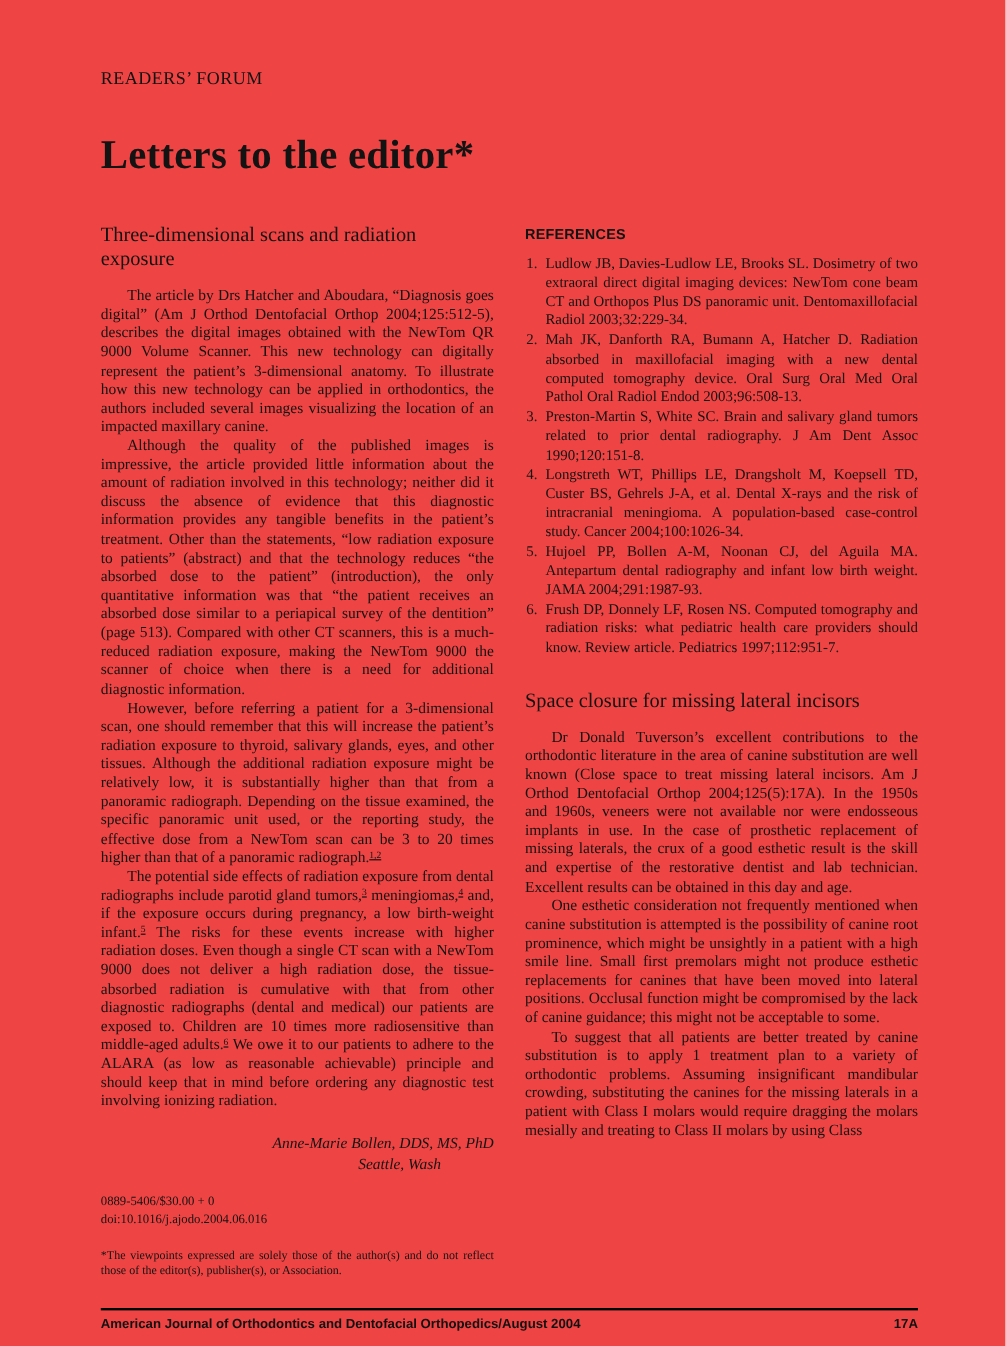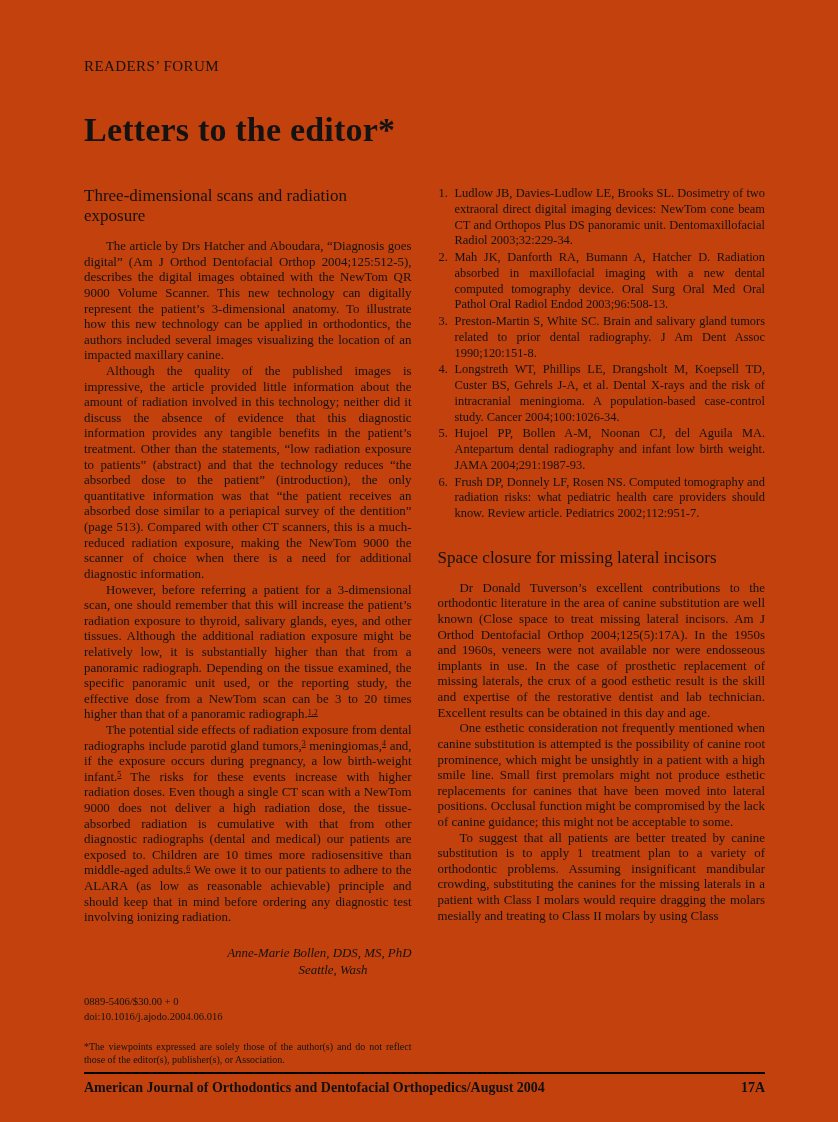--- a/index.html
+++ b/index.html
@@ -3,21 +3,21 @@
 <meta charset="utf-8">
 <style>
   * { margin: 0; padding: 0; box-sizing: border-box; }
   html, body { background: #ffffff; }
   body { width: 838px; }
 
   .page {
     position: relative;
     width: 838px;
     height: 1122px;
-    background: #c2410c;
+    background: #ef4444;
     color: #131313;
     font-family: "Liberation Serif", serif;
     padding: 58px 73px 0 84px;
     overflow: hidden;
   }
 
   .kicker {
     font-size: 15px;
     letter-spacing: 0.4px;
     font-weight: 400;
@@ -101,24 +101,24 @@
     padding-left: 17px;
     text-align: justify;
     margin-bottom: 1px;
   }
   .ref-num { position: absolute; left: 1px; }
 
   .footer {
     position: absolute;
     left: 84px;
     right: 73px;
-    bottom: 26px;
-    font-family: Liberation Serif, serif;
+    bottom: 12px;
+    font-family: Liberation Sans, sans-serif;
     font-weight: 700;
-    font-size: 14px;
+    font-size: 11px;
     color: #111;
   }
   .footer-rule { height: 2.5px; background: #000; }
   .footer-row {
     display: flex;
     justify-content: space-between;
     padding-top: 6px;
   }
 </style>
 </head>
@@ -147,20 +147,21 @@
 
       <div class="meta">
         <div>0889-5406/$30.00 + 0</div>
         <div>doi:10.1016/j.ajodo.2004.06.016</div>
       </div>
 
       <div class="footnote">*The viewpoints expressed are solely those of the author(s) and do not reflect those of the editor(s), publisher(s), or Association.</div>
     </div>
 
     <div class="col">
+      <h3 class="refs-heading">REFERENCES</h3>
 
       <ol class="refs-list">
         <li class="ref-item">
           <span class="ref-num">1.</span>
           <span class="ref-text">Ludlow JB, Davies-Ludlow LE, Brooks SL. Dosimetry of two extraoral direct digital imaging devices: NewTom cone beam CT and Orthopos Plus DS panoramic unit. Dentomaxillofacial Radiol 2003;32:229-34.</span>
         </li>
         <li class="ref-item">
           <span class="ref-num">2.</span>
           <span class="ref-text">Mah JK, Danforth RA, Bumann A, Hatcher D. Radiation absorbed in maxillofacial imaging with a new dental computed tomography device. Oral Surg Oral Med Oral Pathol Oral Radiol Endod 2003;96:508-13.</span>
         </li>
@@ -171,21 +172,21 @@
         <li class="ref-item">
           <span class="ref-num">4.</span>
           <span class="ref-text">Longstreth WT, Phillips LE, Drangsholt M, Koepsell TD, Custer BS, Gehrels J-A, et al. Dental X-rays and the risk of intracranial meningioma. A population-based case-control study. Cancer 2004;100:1026-34.</span>
         </li>
         <li class="ref-item">
           <span class="ref-num">5.</span>
           <span class="ref-text">Hujoel PP, Bollen A-M, Noonan CJ, del Aguila MA. Antepartum dental radiography and infant low birth weight. JAMA 2004;291:1987-93.</span>
         </li>
         <li class="ref-item">
           <span class="ref-num">6.</span>
-          <span class="ref-text">Frush DP, Donnely LF, Rosen NS. Computed tomography and radiation risks: what pediatric health care providers should know. Review article. Pediatrics 2002;112:951-7.</span>
+          <span class="ref-text">Frush DP, Donnely LF, Rosen NS. Computed tomography and radiation risks: what pediatric health care providers should know. Review article. Pediatrics 1997;112:951-7.</span>
         </li>
       </ol>
 
       <h2 class="letter-heading second">Space closure for missing lateral incisors</h2>
 
       <p class="body-para">Dr Donald Tuverson’s excellent contributions to the orthodontic literature in the area of canine substitution are well known (Close space to treat missing lateral incisors. Am J Orthod Dentofacial Orthop 2004;125(5):17A). In the 1950s and 1960s, veneers were not available nor were endosseous implants in use. In the case of prosthetic replacement of missing laterals, the crux of a good esthetic result is the skill and expertise of the restorative dentist and lab technician. Excellent results can be obtained in this day and age.</p>
       <p class="body-para">One esthetic consideration not frequently mentioned when canine substitution is attempted is the possibility of canine root prominence, which might be unsightly in a patient with a high smile line. Small first premolars might not produce esthetic replacements for canines that have been moved into lateral positions. Occlusal function might be compromised by the lack of canine guidance; this might not be acceptable to some.</p>
       <p class="body-para">To suggest that all patients are better treated by canine substitution is to apply 1 treatment plan to a variety of orthodontic problems. Assuming insignificant mandibular crowding, substituting the canines for the missing laterals in a patient with Class I molars would require dragging the molars mesially and treating to Class II molars by using Class</p>
     </div>
 

